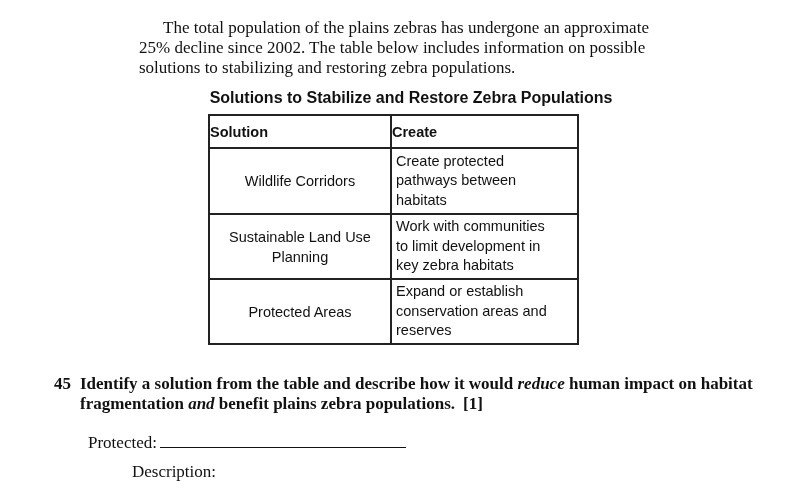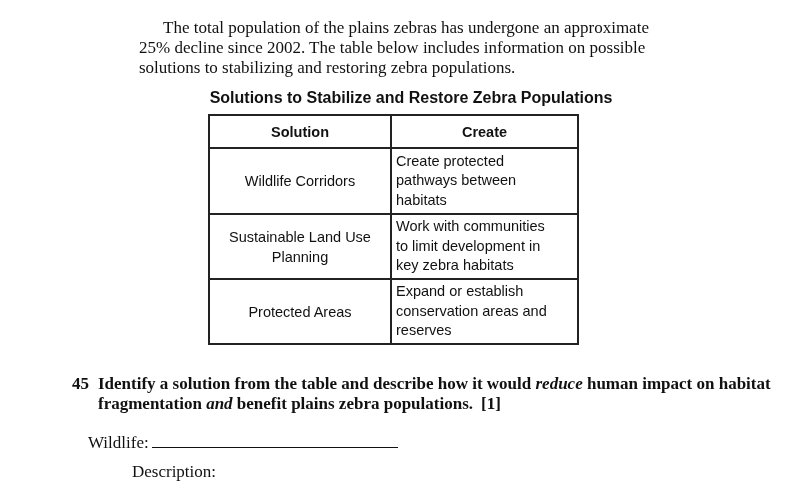--- a/index.html
+++ b/index.html
@@ -7,28 +7,28 @@
   .serif { font-family: "Liberation Serif", "DejaVu Serif", serif; }
   .sans { font-family: "Liberation Sans", "DejaVu Sans", sans-serif; }
 
   .intro { position:absolute; left:131px; top:10px; width:540px; font-size:17px; line-height:20px; }
   .intro p { margin:8px; text-indent:24px; }
 
   .table-title { position:absolute; left:0; width:800px; top:89px; text-align:center; font-size:16px; font-weight:bold;margin-left:11px; }
 
   table.solutions { position:absolute; left:208px; top:114px; border-collapse:collapse; width:371px; font-size:14.5px; }
   table.solutions th, table.solutions td { border:2px solid #222; padding:0; }
-  table.solutions th { height:31px; font-weight:bold; text-align:center; }
+  table.solutions th { height:31px; font-weight:bold; text-align:left; }
   table.solutions td.sol { width:168px; text-align:center; padding:0 6px; line-height:20px; }
   table.solutions td.sum { text-align:left; padding:2px 20px 2px 4px; line-height:19.5px; vertical-align:top; }
   tr.r1 td { height:60px; }
   tr.r2 td { height:59px; }
   tr.r3 td { height:59px; }
 
-  .question { position:absolute; left:72px; top:374px; width:700px; font-size:17px; line-height:20px; }
+  .question { position:absolute; left:54px; top:374px; width:700px; font-size:17px; line-height:20px; }
   .qnum { position:absolute; left:0; top:0; font-weight:bold; }
   .qtext { margin-left:26px;font-weight:bold; }
   .mark { margin-left:8px; }
 
   .answer-solution { position:absolute; left:88px; top:433px; font-size:17px; }
   .answer-line { display:inline-block; width:246px; border-bottom:1px solid #111; height:14px; vertical-align:baseline; margin-left:3px; }
   .answer-description { position:absolute; left:88px; top:462px; font-size:17px;margin-left:44px; }
 </style>
 </head>
 <body>
@@ -61,18 +61,18 @@
     </tr>
   </tbody>
 </table>
 
 <div class="question serif">
   <span class="qnum">45</span>
   <div class="qtext"><span>Identify a solution from the table and describe how it would </span><em>reduce</em><span> human impact on habitat fragmentation </span><em>and</em><span> benefit plains zebra populations.</span><span class="mark">[1]</span></div>
 </div>
 
 <div class="answer-solution serif">
-  <span>Wildlife:</span><span class="answer-line"></span>
+  <span>Protected:</span><span class="answer-line"></span>
 </div>
 
 <div class="answer-description serif">
   <span>Description:</span>
 </div>
 
 </body></html>

